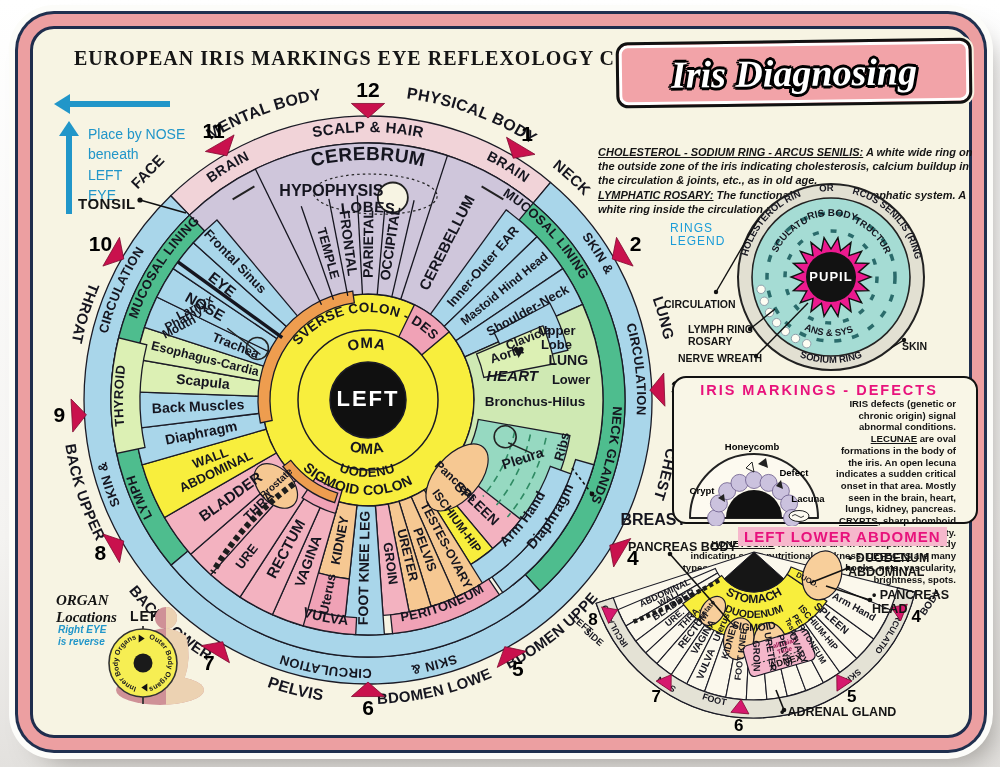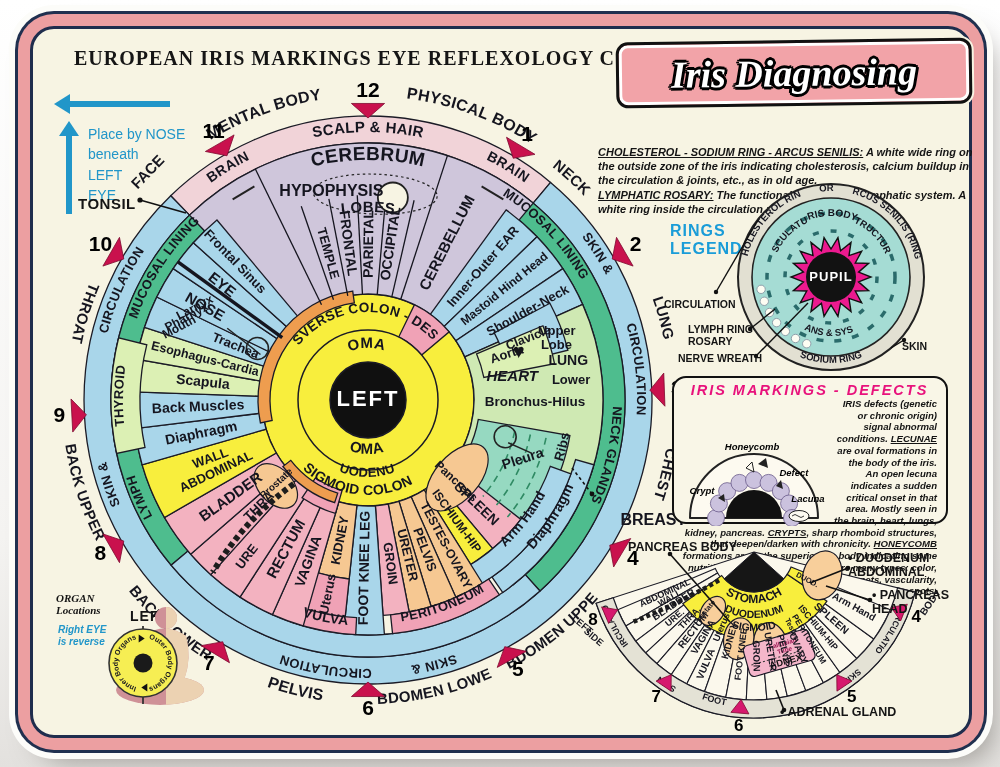--- a/index.html
+++ b/index.html
@@ -22,32 +22,32 @@
   .place-note{left:88px;top:124px;color:#2196c9;font-weight:normal;font-size:14px;line-height:1.45;}
   .arrow-left{left:60px;top:101px;width:110px;height:6px;background:#2196c9;}
   .arrow-left:before{content:"";position:absolute;left:-16px;top:-7px;border:10px solid transparent;border-right:16px solid #2196c9;}
   .arrow-up{left:66px;top:126px;width:6px;height:88px;background:#2196c9;}
   .arrow-up:before{content:"";position:absolute;top:-15px;left:-7px;border:10px solid transparent;border-bottom:15px solid #2196c9;}
   .tonsil{left:78px;top:188px;font-weight:bold;font-size:15px;letter-spacing:.5px;margin-top:7px;}
   .defs{left:598px;top:106px;width:378px;font-size:11px;font-weight:bold;font-style:italic;line-height:1.25;margin-top:40px;}
   .defs p{margin:0 0 2px 0;}
   .defs p:nth-child(3){width:214px;}
   .defs .term{text-decoration:underline;}
-  .rl-head{left:670px;top:222px;color:#1a9cd8;font-weight:bold;font-size:16px;line-height:1.1;letter-spacing:1px;}
+  .rl-head{left:670px;top:222px;color:#1a9cd8;font-weight:normal;font-size:12px;line-height:1.1;letter-spacing:1px;}
   .rl-lab{font-weight:bold;font-size:10.5px;line-height:1.15;}
-  .panel{left:672px;top:376px;width:276px;height:148px;background:#f9f6e7;border:2.5px solid #111;
-         border-radius:14px;padding:4px 9px 4px 8px;box-sizing:border-box;font-style:italic;}
+  .panel{left:672px;top:376px;width:306px;height:148px;background:#f9f6e7;border:2.5px solid #111;
+         border-radius:14px;padding:4px 20px 4px 8px;box-sizing:border-box;}
   .panel-title{text-align:center;color:#e8127c;font-weight:bold;font-size:14.5px;letter-spacing:2px;}
   .panel-body{font-size:9.6px;font-weight:bold;line-height:1.22;text-align:right;}
   .panel-body .u{text-decoration:underline;}
   .dome{float:left;margin:36px 4px 0 0;}
   .fan-title{left:738px;top:527px;color:#e8127c;background:#f6b8cc;padding:1px 6px;font-weight:bold;
              font-size:15px;letter-spacing:1px;}
   .callout{font-weight:bold;font-size:12.5px;line-height:1.12;}
-  .organ-note{font-style:italic;font-family:"Liberation Serif",serif;font-size:11px;font-weight:bold;line-height:1.1;}
+  .organ-note{font-style:italic;font-family:"Liberation Serif",serif;font-size:15px;font-weight:bold;line-height:1.1;}
   .blue-note{color:#2196c9;font-weight:bold;font-size:10px;line-height:1.15;font-style:italic;}
   .left-lab{font-weight:bold;font-size:14px;letter-spacing:1px;}
   svg text{font-family:"Liberation Sans",sans-serif;}
 </style>
 </head>
 <body>
 
 <div class="stage">
   <div class="card"></div>
 
@@ -371,20 +371,21 @@
         <ellipse cx="117" cy="82" rx="10" ry="5.5" fill="#fdfaf0" stroke="#222" stroke-width="1"></ellipse>
         <path d="M110,82q3,-3 6,0q3,3 6,0" fill="none" stroke="#222" stroke-width="0.9"></path>
         <text x="70" y="16" font-size="9.5" font-weight="bold" text-anchor="middle">Honeycomb</text>
         <text x="112" y="42" font-size="9.5" font-weight="bold" text-anchor="middle">Defect</text>
         <text x="20" y="60" font-size="9.5" font-weight="bold" text-anchor="middle">Crypt</text>
         <text x="126" y="68" font-size="9.5" font-weight="bold" text-anchor="middle">Lacuna</text>
       </svg>
     <div class="panel-body" id="defects-body">IRIS defects (genetic or chronic origin) signal abnormal conditions. <span class="u">LECUNAE</span> are oval formations in the body of the iris. An open lecuna indicates a sudden critical onset in that area. Mostly seen in the brain, heart, lungs, kidney, pancreas. <span class="u">CRYPTS</span>, sharp rhomboid structures, that deepen/darken with chronicity. <span class="u">HONEYCOMB</span> formations are in the superior iris body indicating some nutritional weakness. <span class="u">DEFECTS</span> are many types: color, fibrous, lines, lattices, hooks, nets, vascularity, brightness, spots.</div>
   </div>
 
+  <div class="abs fan-title">LEFT LOWER ABDOMEN</div>
   <svg id="fan-svg" class="abs" style="left:570px;top:538px" width="420" height="206">
       <path d="M345.0690905618154,54.15903466954485A166 166 0 0 1 26.124618295004524,65.2968210662413L184,14A0 0 0 0 0 184,14Z" fill="#fbf8ec" stroke="#1b1b26" stroke-width="1.2"></path>
       <path d="M55.828240239903124,88.00000000000007A148 148 0 0 1 47.76528168903883,71.82820701641253L145.3387961549975,30.4107073965495A42 42 0 0 0 147.62693304105358,35.000000000000014Z" fill="#fbf8ec" stroke="#1b1b26" stroke-width="1.1"></path>
       <path d="M65.80194451300066,103.06862342650314A148 148 0 0 1 55.828240239903124,88.00000000000007L147.62693304105358,35.000000000000014A42 42 0 0 0 150.4573085780137,39.27623097238603Z" fill="#fbf8ec" stroke="#1b1b26" stroke-width="1.1"></path>
       <path d="M75.75965216036278,114.93575728924979A148 148 0 0 1 65.80194451300066,103.06862342650314L150.4573085780137,39.27623097238603A42 42 0 0 0 153.28314453199485,42.64393112262494Z" fill="#fbf8ec" stroke="#1b1b26" stroke-width="1.1"></path>
       <path d="M86.90326370940495,125.69701787297028A148 148 0 0 1 75.75965216036278,114.93575728924979L153.28314453199485,42.64393112262494A42 42 0 0 0 156.44552078239872,45.69780236935643Z" fill="#fbf8ec" stroke="#1b1b26" stroke-width="1.1"></path>
       <path d="M101.23945028632949,136.6975607381462A148 148 0 0 1 86.90326370940495,125.69701787297028L156.44552078239872,45.69780236935643A42 42 0 0 0 160.51389805422863,48.81957804731176Z" fill="#fbf8ec" stroke="#1b1b26" stroke-width="1.1"></path>
       <path d="M116.8094060385471,145.86896557987845A148 148 0 0 1 101.23945028632949,136.6975607381462L160.51389805422863,48.81957804731176A42 42 0 0 0 164.93239901093904,51.422274015911455Z" fill="#fbf8ec" stroke="#1b1b26" stroke-width="1.1"></path>
       <path d="M134.5965848334019,153.5109406816424A148 148 0 0 1 116.8094060385471,145.86896557987845L164.93239901093904,51.422274015911455A42 42 0 0 0 169.98011191218163,53.59094262587149Z" fill="#fbf8ec" stroke="#1b1b26" stroke-width="1.1"></path>
       <path d="M155.76026868427138,159.28082315025426A148 148 0 0 1 134.5965848334019,153.5109406816424L169.98011191218163,53.59094262587149A42 42 0 0 0 175.98602219418513,55.228341704801885Z" fill="#fbf8ec" stroke="#1b1b26" stroke-width="1.1"></path>

